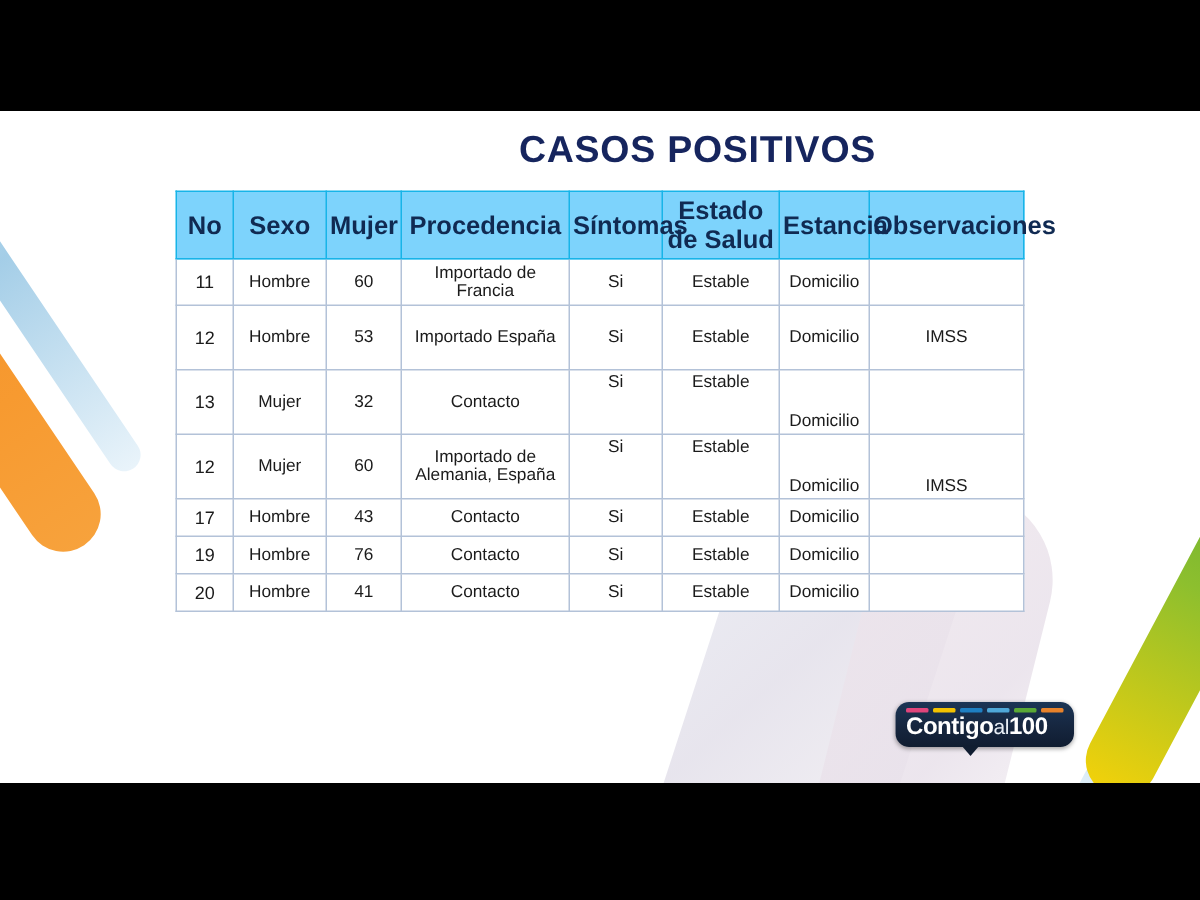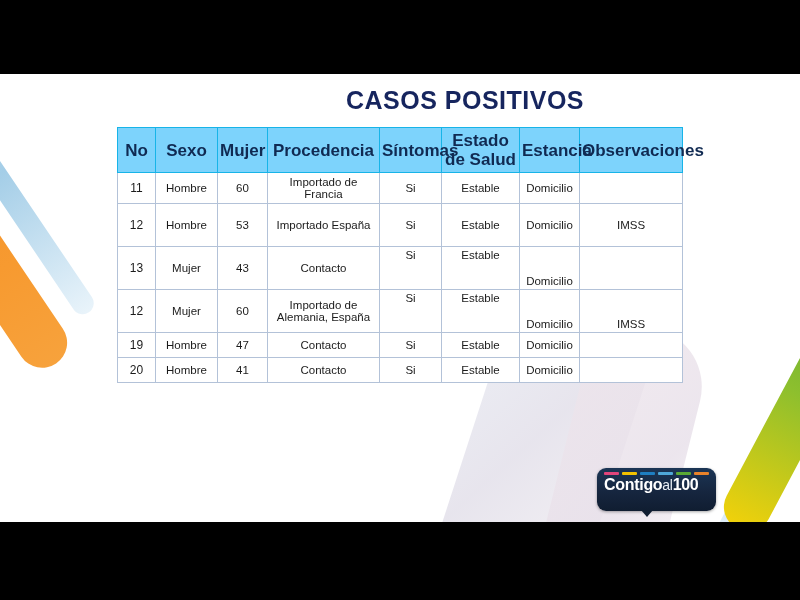--- a/index.html
+++ b/index.html
@@ -190,21 +190,21 @@
     position: absolute;
     left: 597px;
     top: 394px;
     width: 119px;
     z-index: 20;
   }
   .logo-bubble {
     position: relative;
     background: linear-gradient(180deg, #1b3555 0%, #16263f 55%, #101d31 100%);
     border-radius: 9px;
-    padding: 4px 7px 18px 7px;
+    padding: 4px 7px 5px 7px;
     box-shadow: 0 1px 3px rgba(0,0,0,.35);
   }
   .logo-bubble:after {
     content: "";
     position: absolute;
     left: 44px;
     bottom: -6px;
     width: 0; height: 0;
     border-left: 6px solid transparent;
     border-right: 6px solid transparent;
@@ -301,47 +301,57 @@
             <td>Importado España</td>
             <td>Si</td>
             <td>Estable</td>
             <td>Domicilio</td>
             <td>IMSS</td>
           </tr>
 
           <tr class="r-tall">
             <td class="c-no">13</td>
             <td>Mujer</td>
-            <td>43</td>
+            <td>32</td>
             <td>Contacto</td>
             <td class="v-top">Si</td>
             <td class="v-top">Estable</td>
             <td class="v-bot">Domicilio</td>
             <td></td>
           </tr>
 
           <tr class="r-tall">
             <td class="c-no">12</td>
             <td>Mujer</td>
             <td>60</td>
             <td>Importado de Alemania, España</td>
             <td class="v-top">Si</td>
             <td class="v-top">Estable</td>
             <td class="v-bot">Domicilio</td>
             <td class="v-bot">IMSS</td>
           </tr>
 
 
 
+          <tr class="r-short">
+            <td class="c-no">17</td>
+            <td>Hombre</td>
+            <td>43</td>
+            <td>Contacto</td>
+            <td>Si</td>
+            <td>Estable</td>
+            <td>Domicilio</td>
+            <td></td>
+          </tr>
 
 
           <tr class="r-short">
             <td class="c-no">19</td>
             <td>Hombre</td>
-            <td>47</td>
+            <td>76</td>
             <td>Contacto</td>
             <td>Si</td>
             <td>Estable</td>
             <td>Domicilio</td>
             <td></td>
           </tr>
 
           <tr class="r-short">
             <td class="c-no">20</td>
             <td>Hombre</td>

